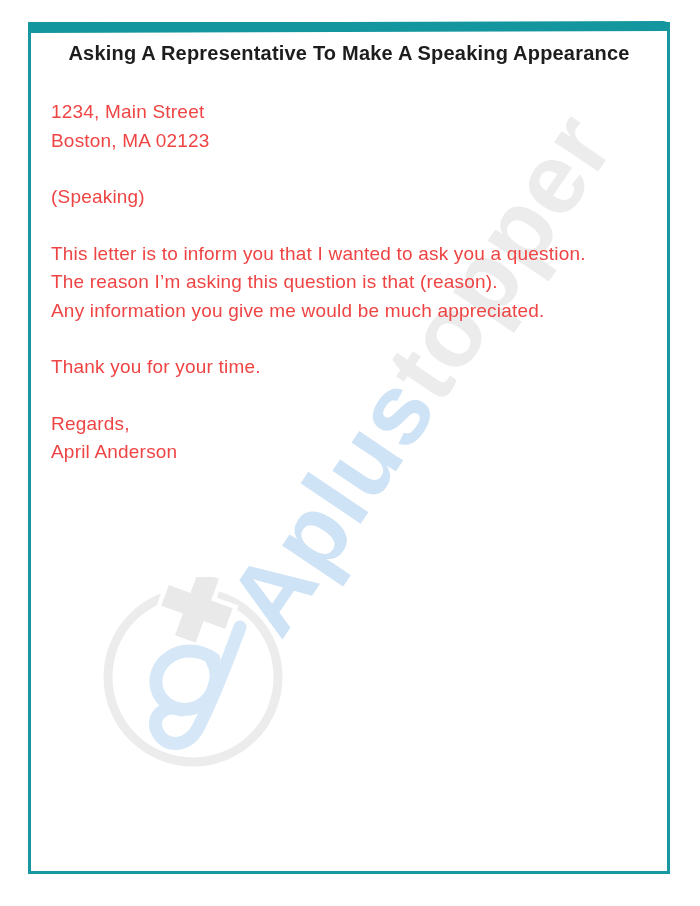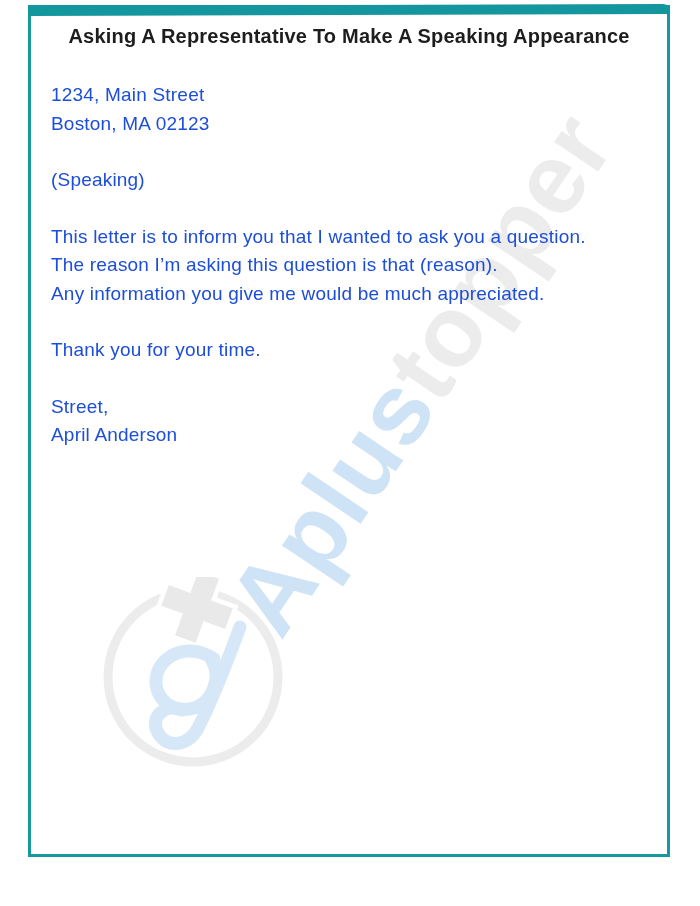--- a/index.html
+++ b/index.html
@@ -28,21 +28,21 @@
   .wm-logo{
     position:absolute;
     left:93px;top:577px;
     width:200px;height:200px;
     z-index:1;
     pointer-events:none;
   }
   
   .frame{
     position:absolute;
-    left:28px;top:5px;
+    left:28px;top:22px;
     width:642px;height:852px;
     box-sizing:border-box;
     border:3px solid #1798a1;
     z-index:2;
     background:transparent;
   }
   .frame-topbar{
     position:absolute;
     left:-3px;top:-3px;
     width:642px;height:10px;
@@ -61,21 +61,21 @@
     text-align:center;
     font-size:20px;
     line-height:30px;
     font-weight:bold;
     color:#1d1d1d;
     letter-spacing:0.2px;
   }
   .para{
     font-size:19px;
     line-height:28.5px;
-    color:#1d4ed8;
+    color:#ef4444;
     margin:0 0 28px 0;
     letter-spacing:0.2px;
   }
   .para.first{margin-top:30px;}
 </style>
 </head>
 <body>
 
 <div class="wm-text">
   <span class="wm-blue">Aplus</span><span class="wm-gray">topper</span>
@@ -111,17 +111,17 @@
 
     <p class="para">
       <span>This letter is to inform you that I wanted to ask you a question.</span><br>
       <span>The reason I’m asking this question is that (reason).</span><br>
       <span>Any information you give me would be much appreciated.</span>
     </p>
 
     <p class="para">Thank you for your time.</p>
 
     <p class="para">
-      <span>Street,</span><br>
+      <span>Regards,</span><br>
       <span>April Anderson</span>
     </p>
   </div>
 </div>
 
 </body></html>

